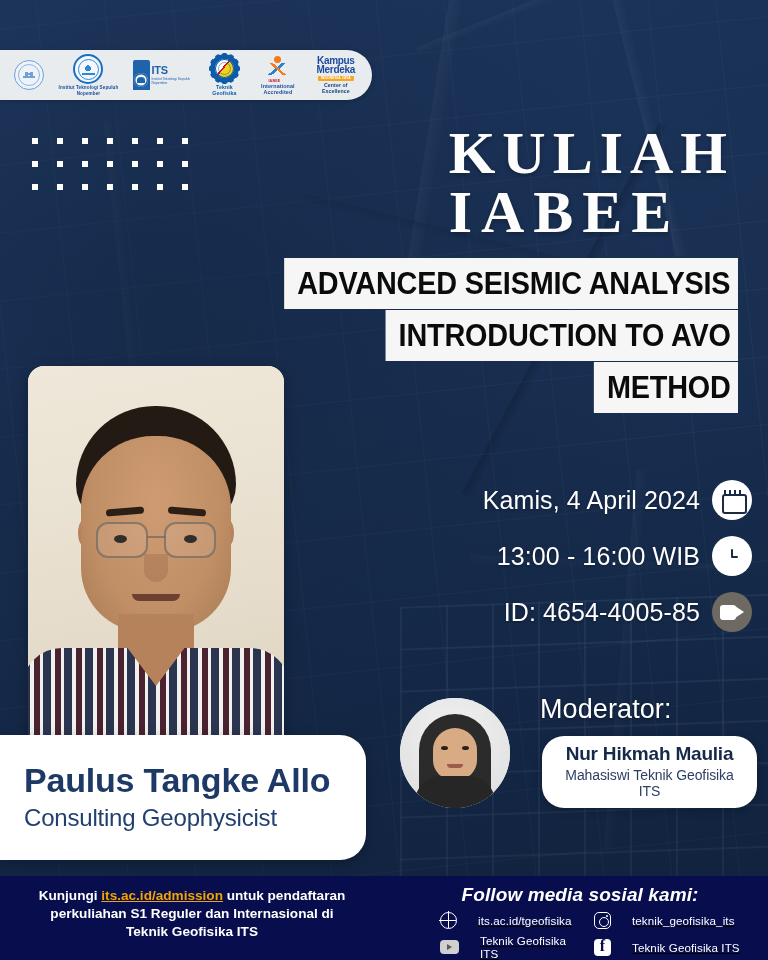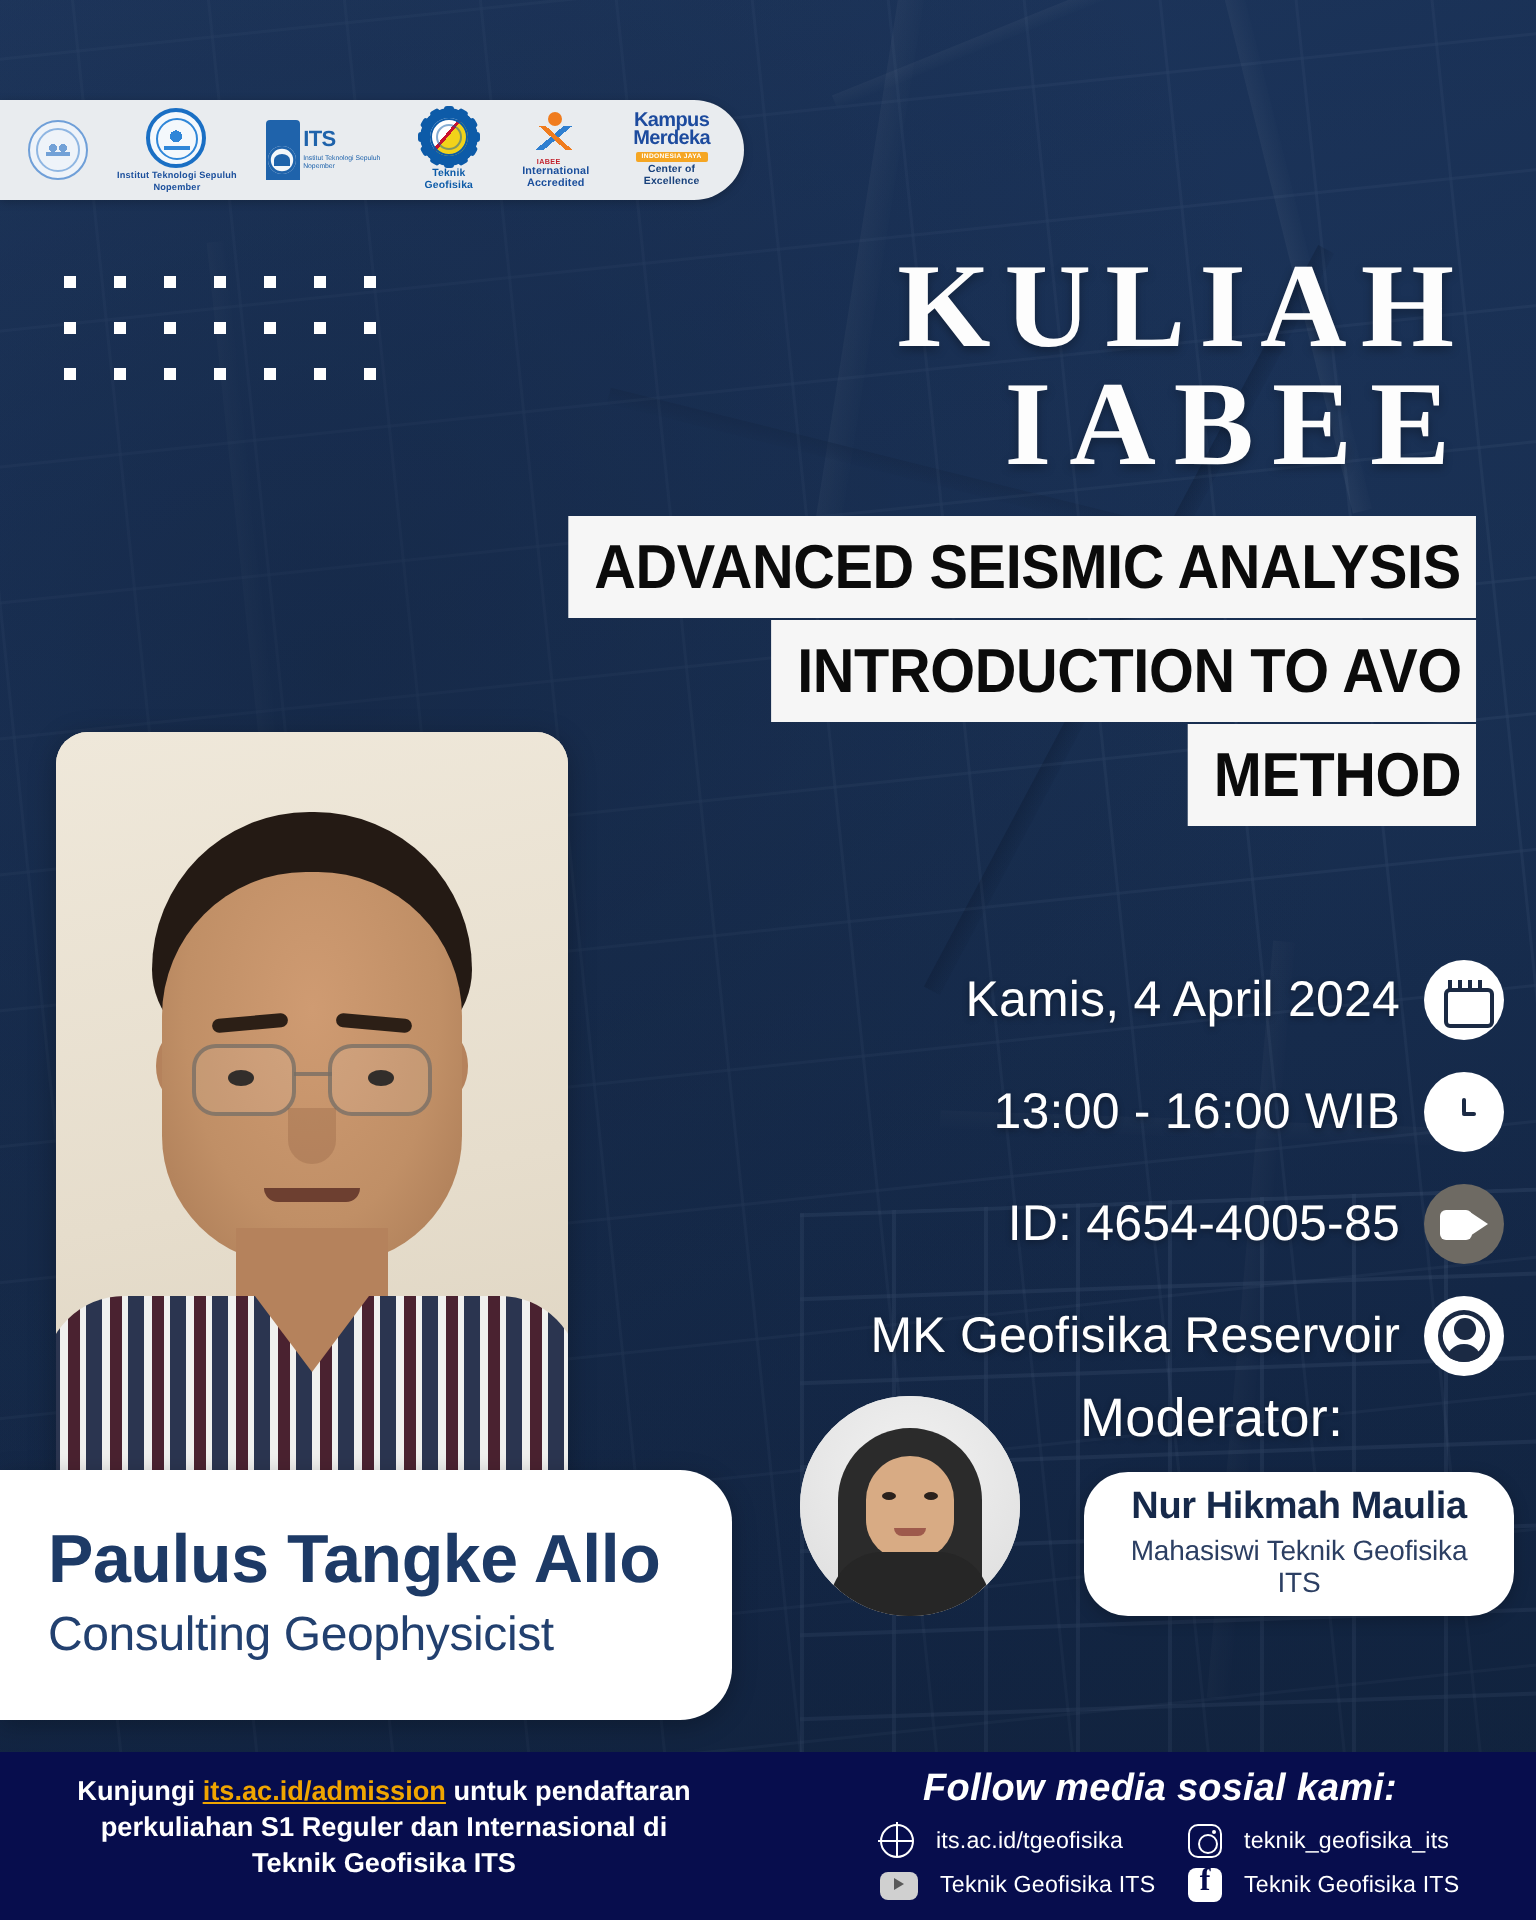--- a/index.html
+++ b/index.html
@@ -190,21 +190,20 @@
   
   .dotgrid {
     position: absolute; left: 32px; top: 138px; z-index: 5;
     display: grid; grid-template-columns: repeat(7, 25px); grid-auto-rows: 23px;
   }
   .dotgrid i { width: 6px; height: 6px; background: #ffffff; display:block; }
 
   
   .kuliah {
     position: absolute; right: 34px; top: 124px; z-index: 6;
-    text-align: right;
     color: #fdfdfd;
     font-family: "Liberation Serif", "DejaVu Serif", serif;
     font-weight: 700;
     font-size: 60px; line-height: .99;
     letter-spacing: 7px;
     text-shadow: 0 2px 5px rgba(0,0,0,.30);
   }
   .kuliah span { display: block; }
   .kuliah .l2 { letter-spacing: 9px; }
 
@@ -370,21 +369,21 @@
   .f-left p {
     color: #ffffff; font-size: 13.6px; font-weight: 700; line-height: 1.34;
   }
   .f-link { color: #f0a500; text-decoration: underline; font-weight: 700; }
   .f-right { flex: 1; padding: 8px 8px 0 0; }
   .f-follow {
     color: #ffffff; font-size: 19px; font-weight: 700; font-style: italic;
     text-align: center; margin-bottom: 6px; letter-spacing:.1px;
   }
   .f-grid { display: grid; grid-template-columns: 146px auto; gap: 5px 8px; padding-left: 40px; }
-  .f-item { display: flex; align-items: center; gap: 11px; }
+  .f-item { display: flex; align-items: center; gap: 21px; text-decoration: underline; }
   .f-item span { color: #fff; font-size: 11.6px; letter-spacing: .1px; }
 
   .si { width: 17px; height: 17px; flex: 0 0 auto; position: relative; }
   .si-globe { border-radius: 50%; border: 1.7px solid #fff; }
   .si-globe::before{content:''; position:absolute; left:50%; top:-1.7px; margin-left:-.85px; width:1.7px; height:17px; background:#fff;}
   .si-globe::after{content:''; position:absolute; top:50%; left:-1.7px; margin-top:-.85px; height:1.7px; width:17px; background:#fff;}
   .si-yt { width:19px; height:14px; background:#d0d0d0; border-radius:4px; }
   .si-yt::after{content:''; position:absolute; left:7px; top:3.6px; width:0;height:0;
     border-top:3.4px solid transparent;border-bottom:3.4px solid transparent;border-left:5.6px solid #5a5a5a;}
   .si-ig { border: 1.9px solid #fff; border-radius: 5px; }
@@ -539,26 +538,20 @@
         </div>
     </div>
 
     <div class="drow">
       <div class="dtxt">ID: 4654-4005-85</div>
       <div class="dicon zoom">
           <div class="ic-video"></div>
         </div>
     </div>
 
-    <div class="drow">
-      <div class="dtxt">MK Geofisika Reservoir</div>
-      <div class="dicon">
-          <div class="ic-person"></div>
-        </div>
-    </div>
   </div>
 
   <div class="namecard">
     <div class="nc-name">Paulus Tangke Allo</div>
     <div class="nc-role">Consulting Geophysicist</div>
   </div>
 
   <div class="moderator">
     <div class="mod-photo">
       <div class="mp-bg"></div>

